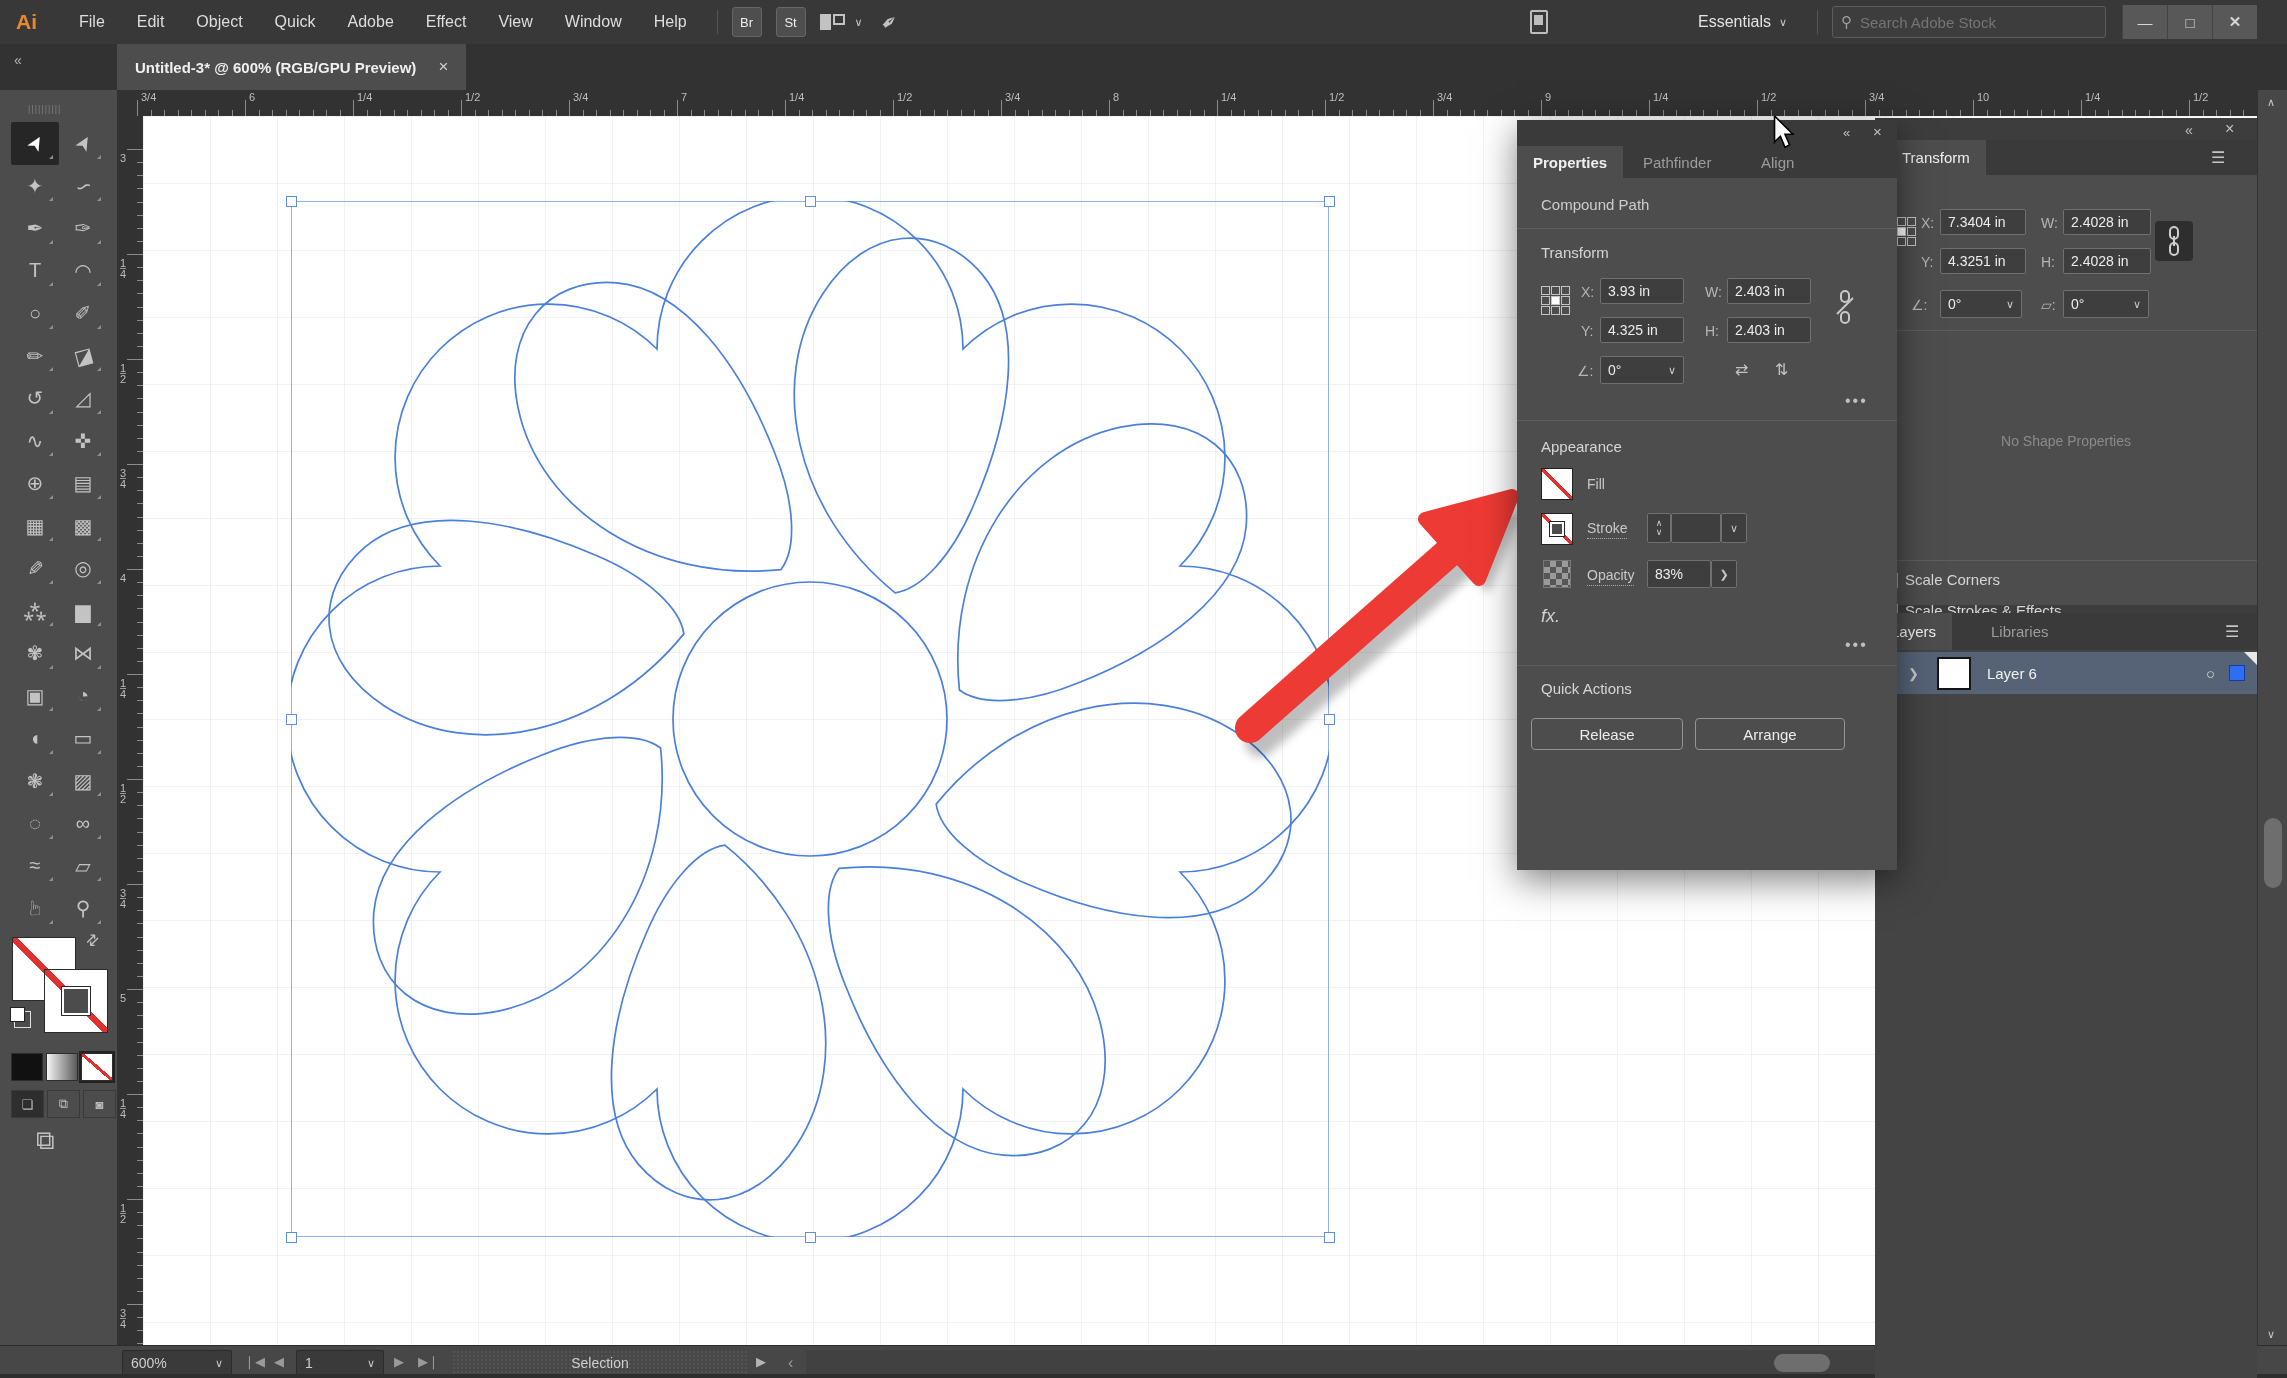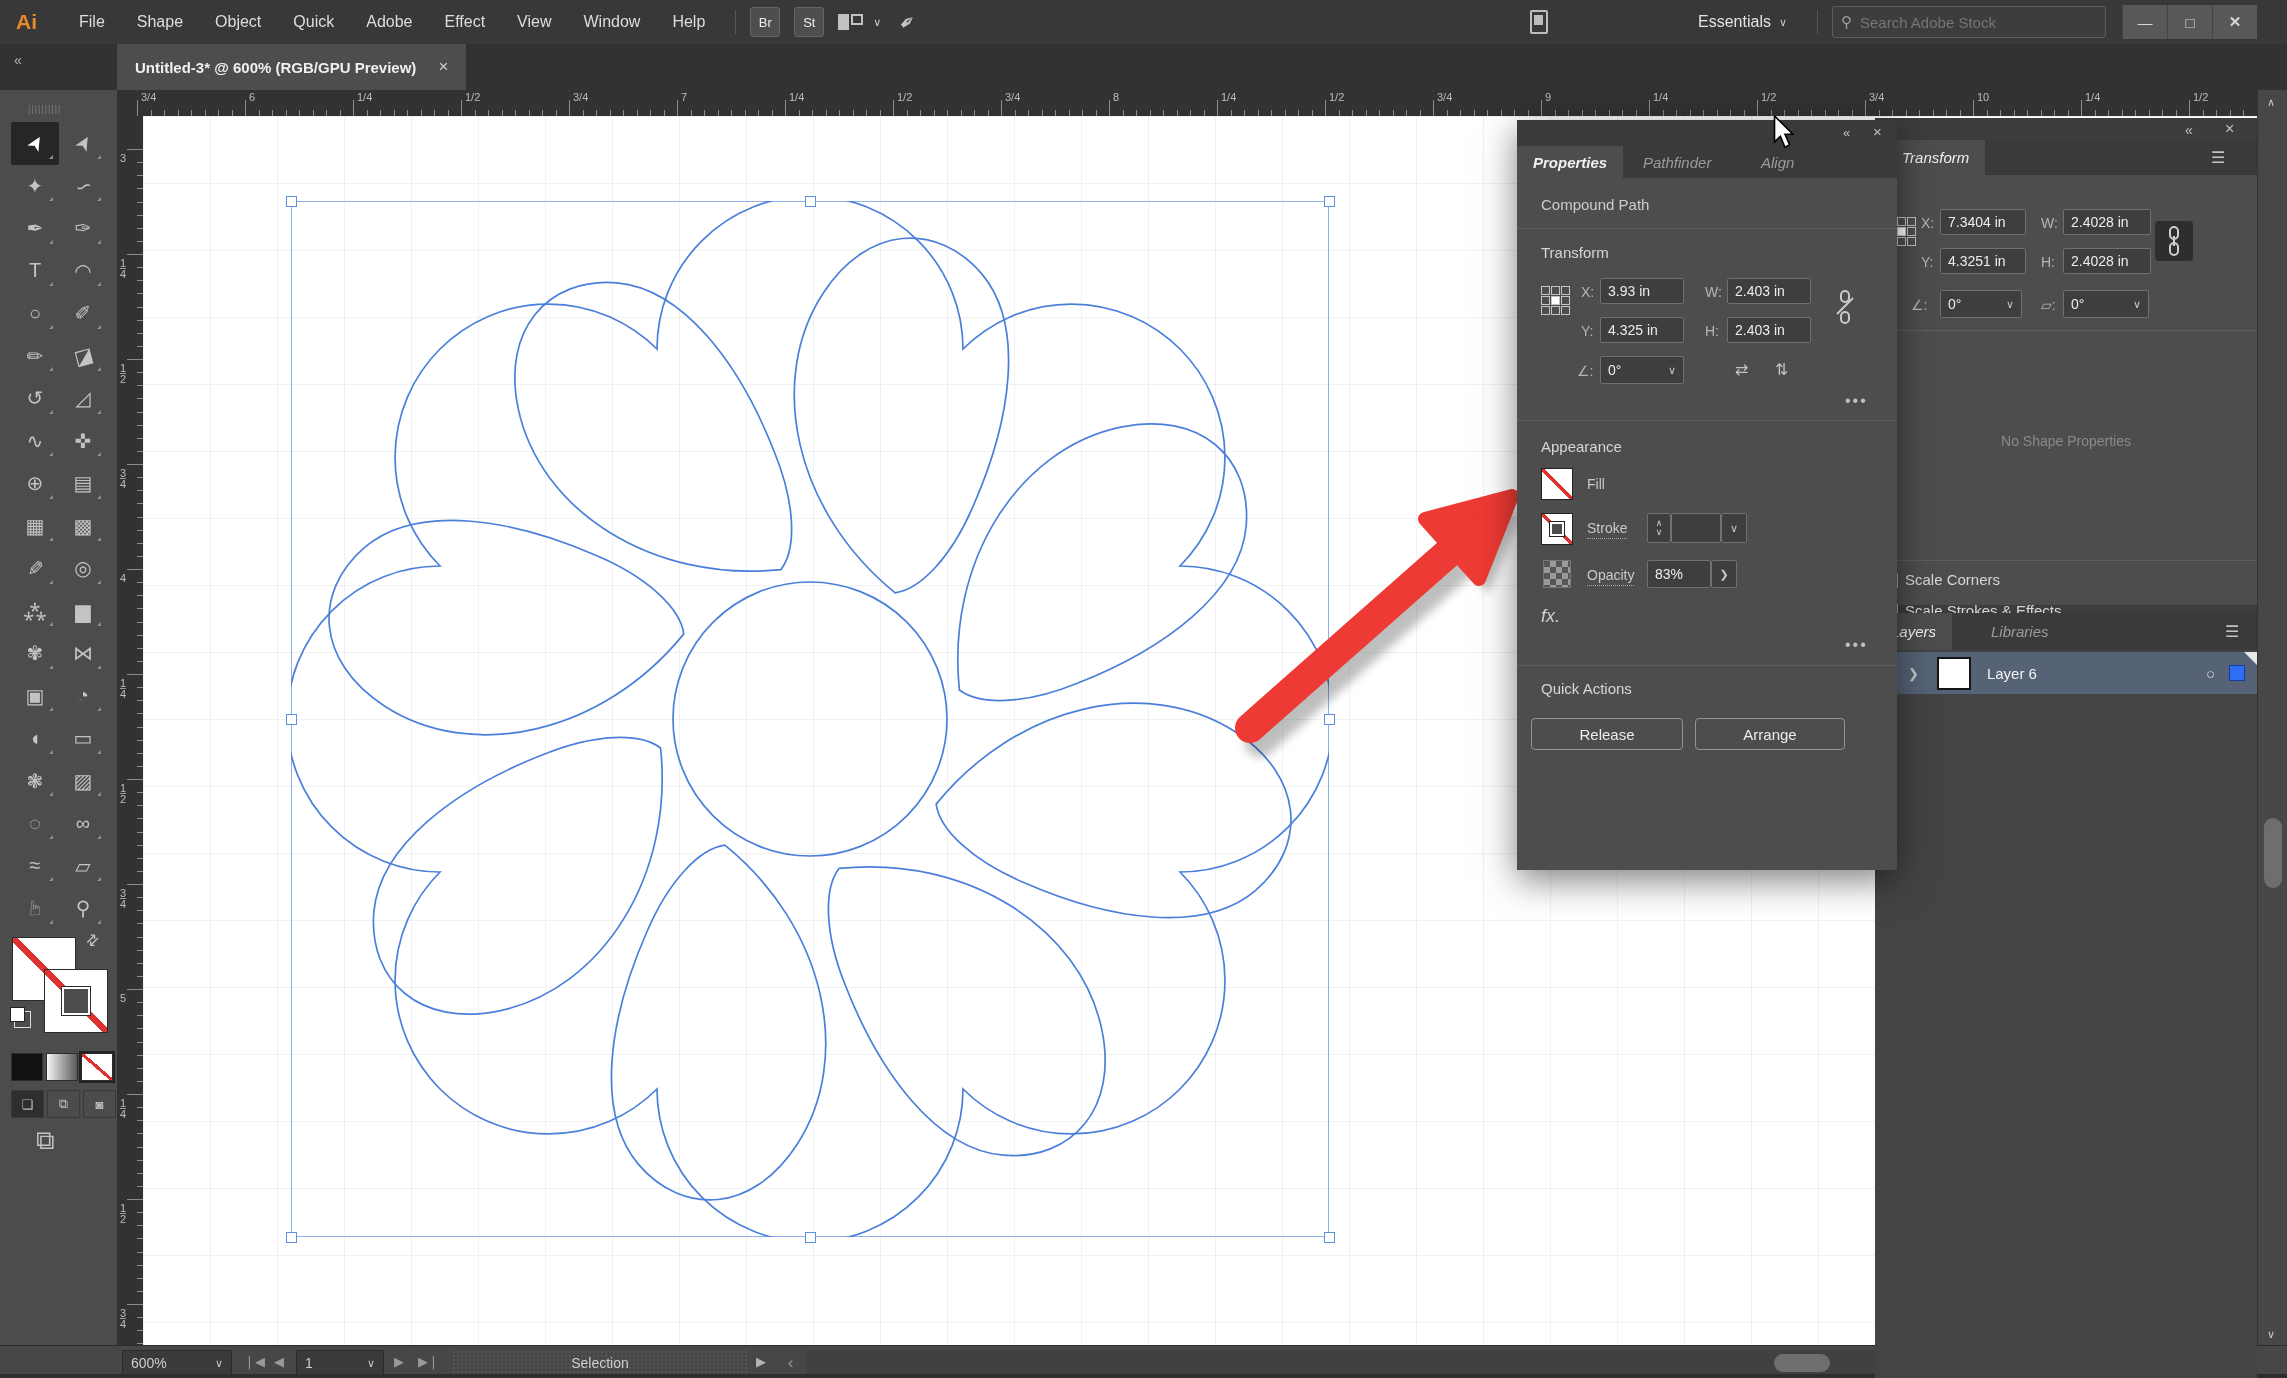--- a/index.html
+++ b/index.html
@@ -53,21 +53,21 @@
   .vlab{position:absolute;left:3px;font-size:11px;color:#bdbdbd;text-align:center;line-height:10px;}
   .vlab .den{border-top:1px solid #9a9a9a;}
   .canvas{left:143px;top:116px;width:2114px;height:1229px;background:#fff;
     background-image:repeating-linear-gradient(to right,rgba(0,0,0,.05) 0 1px,transparent 1px 67px),
                      repeating-linear-gradient(to bottom,rgba(0,0,0,.05) 0 1px,transparent 1px 67px);}
   .handle{position:absolute;width:9px;height:9px;background:#fff;border:1px solid #5d8fdf;z-index:3;}
   
   .panel-bg{background:#4d4d4d;}
   .ptitle{background:#3a3a3a;}
   .tab{position:absolute;top:0;height:100%;display:flex;align-items:center;padding:0 16px;
-       font-size:15px;color:#9c9c9c;font-style:italic;}
+       font-size:15px;color:#9c9c9c;}
   .tab.active{background:#4d4d4d;color:#f0f0f0;}
   .hdr{font-size:15px;color:#d6d6d6;}
   .lbl{font-size:14px;color:#b5b5b5;}
   .fld{position:absolute;background:#3e3e3e;border:1px solid #707070;border-radius:2px;color:#ededed;
        font-size:14px;display:flex;align-items:center;padding:0 7px;box-sizing:border-box;}
   .chev{color:#c9c9c9;font-size:11px;}
   .divider{position:absolute;left:0;width:100%;height:1px;background:#5e5e5e;}
   .dots{color:#c0c0c0;font-size:16px;letter-spacing:2px;}
   .refgrid{display:grid;grid-template-columns:repeat(3,9px);grid-template-rows:repeat(3,9px);gap:1px;}
   .refgrid span{border:1px solid #c4c4c4;box-sizing:border-box;}
@@ -94,21 +94,21 @@
 </style>
 </head>
 <body>
 
 <div class="app">
 
   <div class="abs menubar">
     <span class="ai-logo">Ai</span>
     <span id="menus" style="display:flex;">
         <span class="menu-item">File</span>
-        <span class="menu-item">Shape</span>
+        <span class="menu-item">Edit</span>
         <span class="menu-item">Object</span>
         <span class="menu-item">Quick</span>
         <span class="menu-item">Adobe</span>
         <span class="menu-item">Effect</span>
         <span class="menu-item">View</span>
         <span class="menu-item">Window</span>
         <span class="menu-item">Help</span>
       </span>
     <span class="mb-sep"></span>
     <span class="sq-btn">Br</span>

